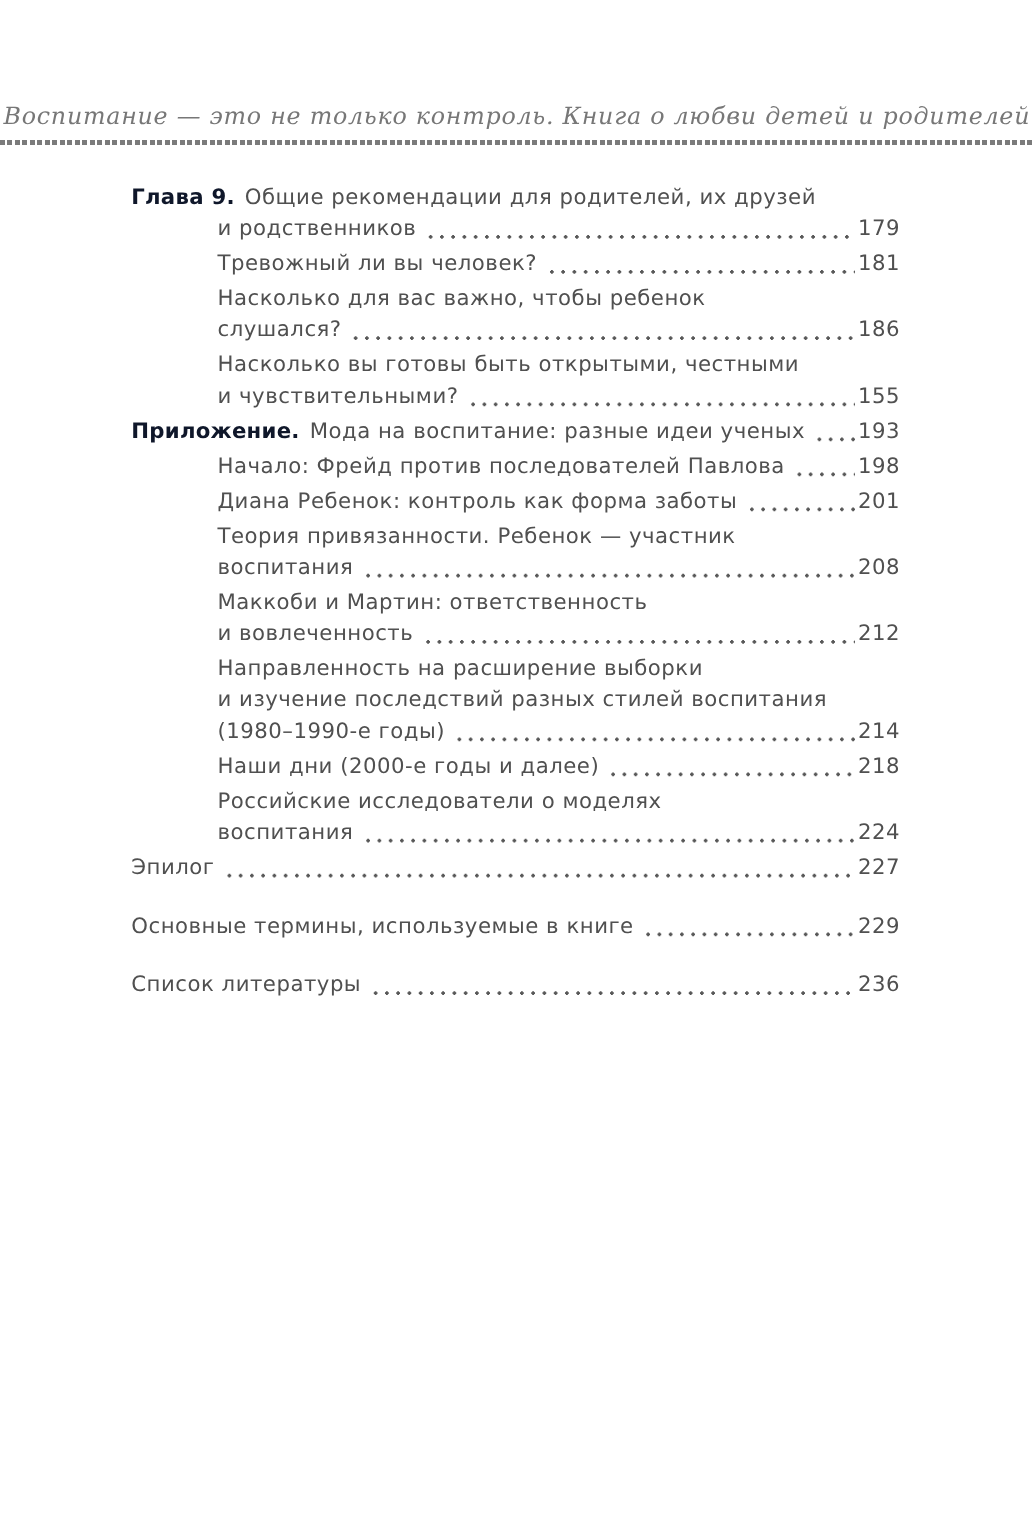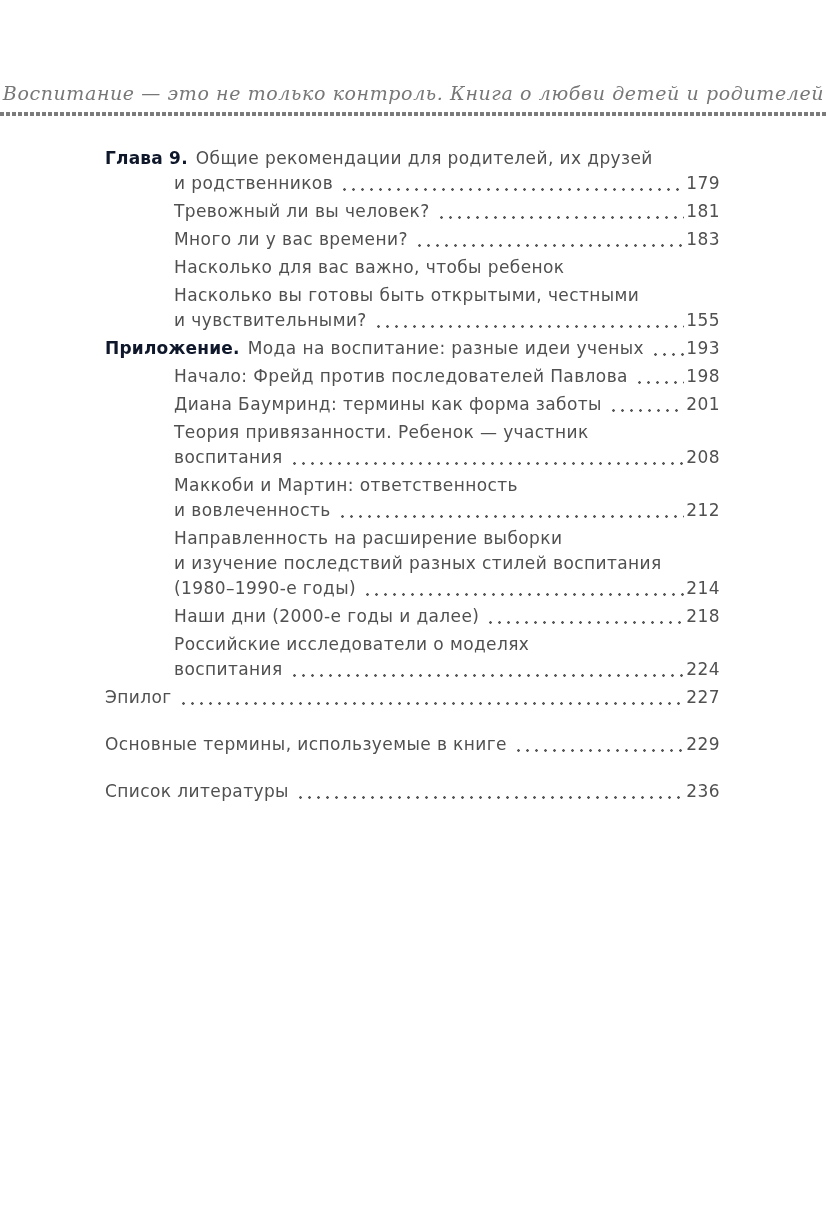--- a/index.html
+++ b/index.html
@@ -76,30 +76,28 @@
     </div>
 
     <div class="toc-item">
       <div class="toc-line last">
         <span class="title">Тревожный ли вы человек?</span>
         <span class="leader"></span>
         <span class="pagenum">181</span>
       </div>
     </div>
 
-    <div class="toc-item">
-      <div class="toc-line last">
-        <span class="title">Много ли у вас времени?</span>
-        <span class="leader"></span>
-        <span class="pagenum">183</span>
-      </div>
-    </div>
 
     <div class="toc-item">
       <div class="toc-line">Насколько для вас важно, чтобы ребенок</div>
+      <div class="toc-line last">
+        <span class="title">слушался?</span>
+        <span class="leader"></span>
+        <span class="pagenum">186</span>
+      </div>
     </div>
 
     <div class="toc-item">
       <div class="toc-line">Насколько вы готовы быть открытыми, честными</div>
       <div class="toc-line last">
         <span class="title">и чувствительными?</span>
         <span class="leader"></span>
         <span class="pagenum">155</span>
       </div>
     </div>
@@ -116,21 +114,21 @@
     <div class="toc-item">
       <div class="toc-line last">
         <span class="title">Начало: Фрейд против последователей Павлова</span>
         <span class="leader"></span>
         <span class="pagenum">198</span>
       </div>
     </div>
 
     <div class="toc-item">
       <div class="toc-line last">
-        <span class="title">Диана Баумринд: термины как форма заботы</span>
+        <span class="title">Диана Ребенок: контроль как форма заботы</span>
         <span class="leader"></span>
         <span class="pagenum">201</span>
       </div>
     </div>
 
     <div class="toc-item">
       <div class="toc-line">Теория привязанности. Ребенок — участник</div>
       <div class="toc-line last">
         <span class="title">воспитания</span>
         <span class="leader"></span>

